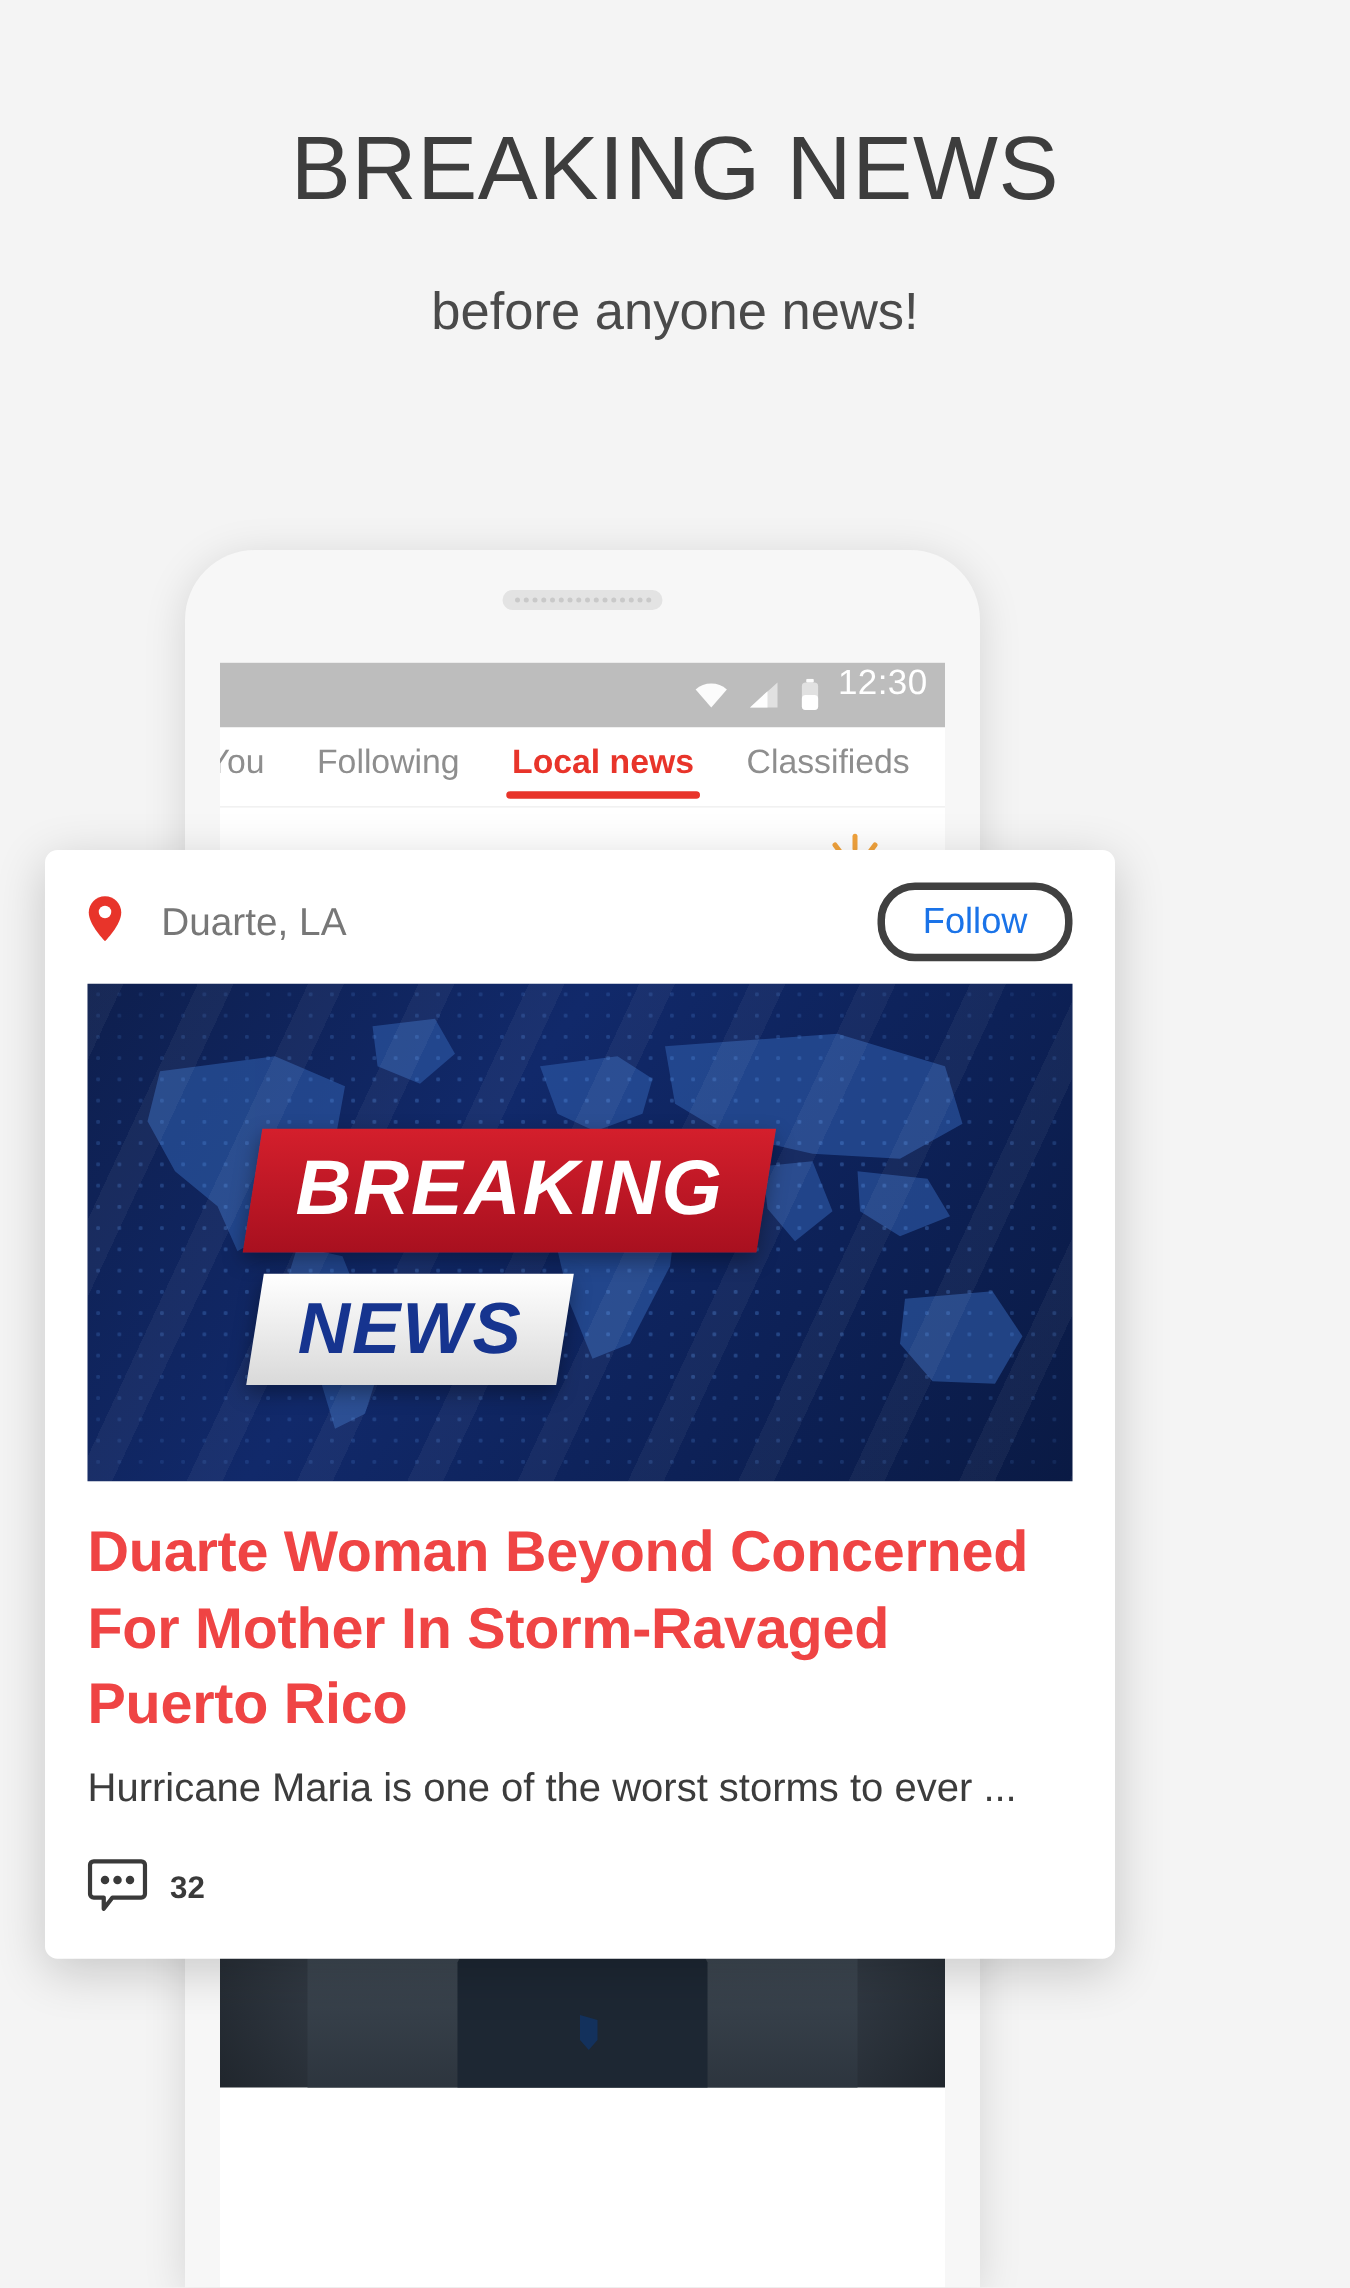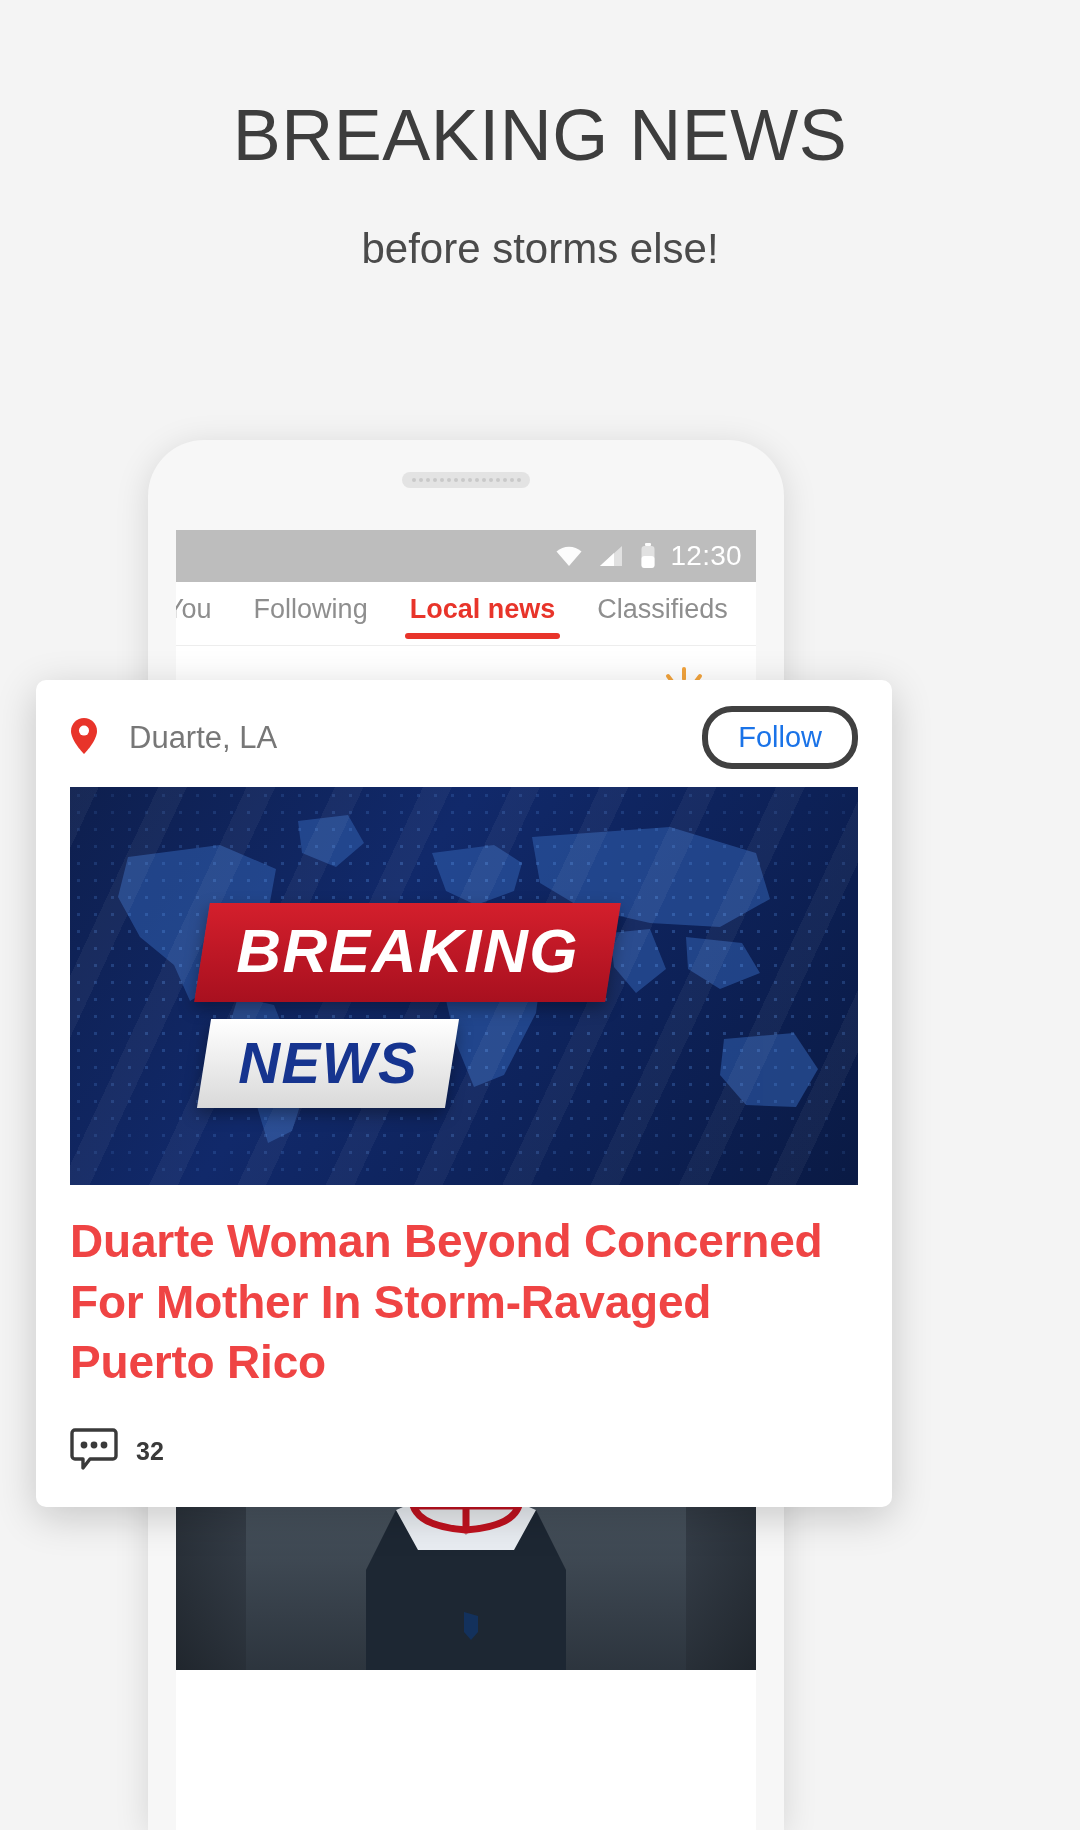--- a/index.html
+++ b/index.html
@@ -72,21 +72,20 @@
     top: 90px; left: 28px; right: 28px; bottom: 0;
     background: #ffffff;
     overflow: hidden;
   }
 
   
   .statusbar {
     height: 52px;
     background: #bdbdbd;
     display: flex;
-    align-items: center;
     justify-content: flex-end;
     padding-right: 14px;
     gap: 14px;
   }
   .sb-icon { display: flex; align-items: center; }
   .sb-time {
     color: #ffffff;
     font-size: 28px;
     font-weight: 400;
     letter-spacing: 0.3px;
@@ -297,21 +296,21 @@
     font-weight: 700;
     color: #3a3a3a;
   }
 </style>
 </head>
 <body>
 
 <div class="promo">
   <div class="promo-title">BREAKING NEWS</div>
   <div class="promo-sub">
-    <div>before storms else!</div>
+    <div>before anyone news!</div>
   </div>
 </div>
 
 <div class="phone">
 
   <div class="phone-speaker">
     <i></i>
       <i></i>
       <i></i>
       <i></i>
@@ -464,20 +463,21 @@
 
     <div class="breaking-bar">
       <span>BREAKING</span>
     </div>
     <div class="news-bar">
       <span>NEWS</span>
     </div>
   </div>
 
   <div class="headline">Duarte Woman Beyond Concerned For Mother In Storm-Ravaged Puerto Rico</div>
+  <div class="summary">Hurricane Maria is one of the worst storms to ever ...</div>
 
   <div class="actions">
     <div class="action">
       <span>
         <svg width="48" height="44" viewBox="0 0 48 44">
           <path d="M5 3 H43 A3 3 0 0 1 46 6 V29 A3 3 0 0 1 43 32 H20 L13 41 L13 32 H5 A3 3 0 0 1 2 29 V6 A3 3 0 0 1 5 3 Z" fill="none" stroke="#3a3a3a" stroke-width="3.4" stroke-linejoin="round"></path>
           <circle cx="14" cy="18" r="3.4" fill="#3a3a3a"></circle>
           <circle cx="24" cy="18" r="3.4" fill="#3a3a3a"></circle>
           <circle cx="34" cy="18" r="3.4" fill="#3a3a3a"></circle>
         </svg>

